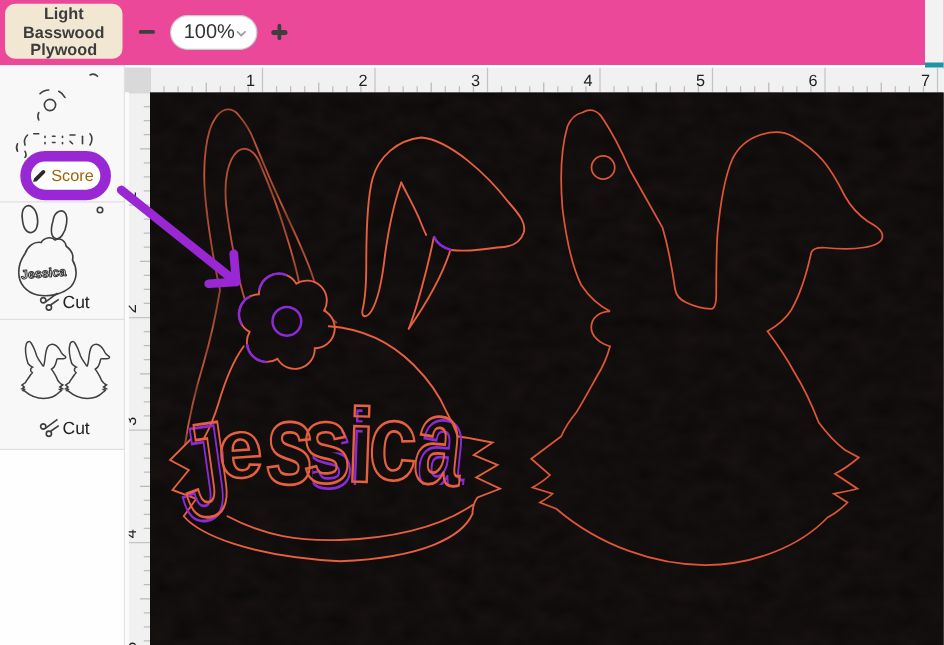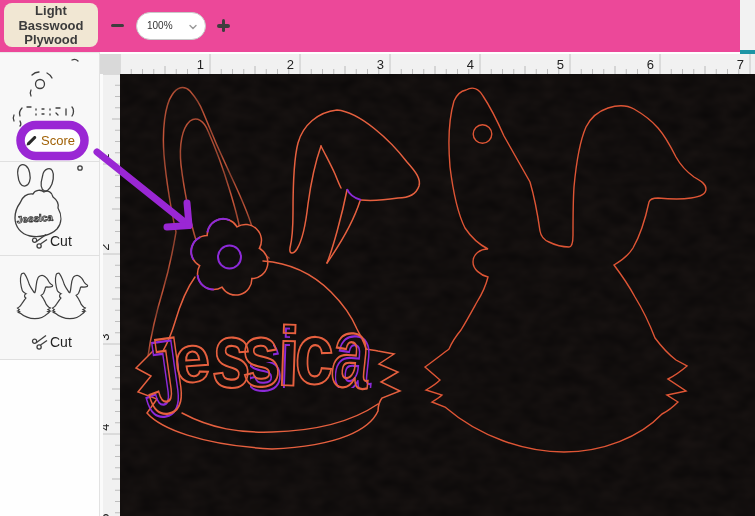--- a/index.html
+++ b/index.html
@@ -9,21 +9,21 @@
 
   
   #topbar { position:absolute; left:0; top:0; width:755px; height:52px; background:#ec4899; }
   #matbtn { position:absolute; left:4px; top:3px; width:94px; height:44px;
     background:#f1e7d3; border-radius:8px; color:#3c3c3c; font-weight:bold;
     font-size:13px; line-height:14.5px; text-align:center; padding-top:1px; }
   #minus { position:absolute; left:111px; top:23.5px; width:12.5px; height:3.6px;
     background:#3e3e3e; border-radius:2px; }
   #zoompill { position:absolute; left:136px; top:12px; width:70px; height:28px;
     background:#fff; border:1.3px solid #c8c8c8; border-radius:15px;
-    font-size:10px; color:#333; line-height:26px; text-align:left;
+    font-size:16px; color:#333; line-height:26px; text-align:left;
     padding-left:10px; }
   #zoompill .chev { position:absolute; right:8px; top:10px; width:8px; height:8px; }
   #plus1 { position:absolute; left:217px; top:24px; width:13px; height:3.6px; background:#3e3e3e; border-radius:2px;}
   #plus2 { position:absolute; left:221.7px; top:19.3px; width:3.6px; height:13px; background:#3e3e3e; border-radius:2px;}
   #scrolltrack { position:absolute; left:740px; top:0; width:15px; height:52px; background:#f2f2f2; }
   #tealbar { position:absolute; left:740px; top:50px; width:15px; height:5px; background:#1e95a5; }
 
   
   #sidebar { position:absolute; left:0; top:52px; width:100px; height:464px;
     background:#f8f8f8; border-right:1px solid #e2e2e2; border-top:1px solid #e8e8e8; }

